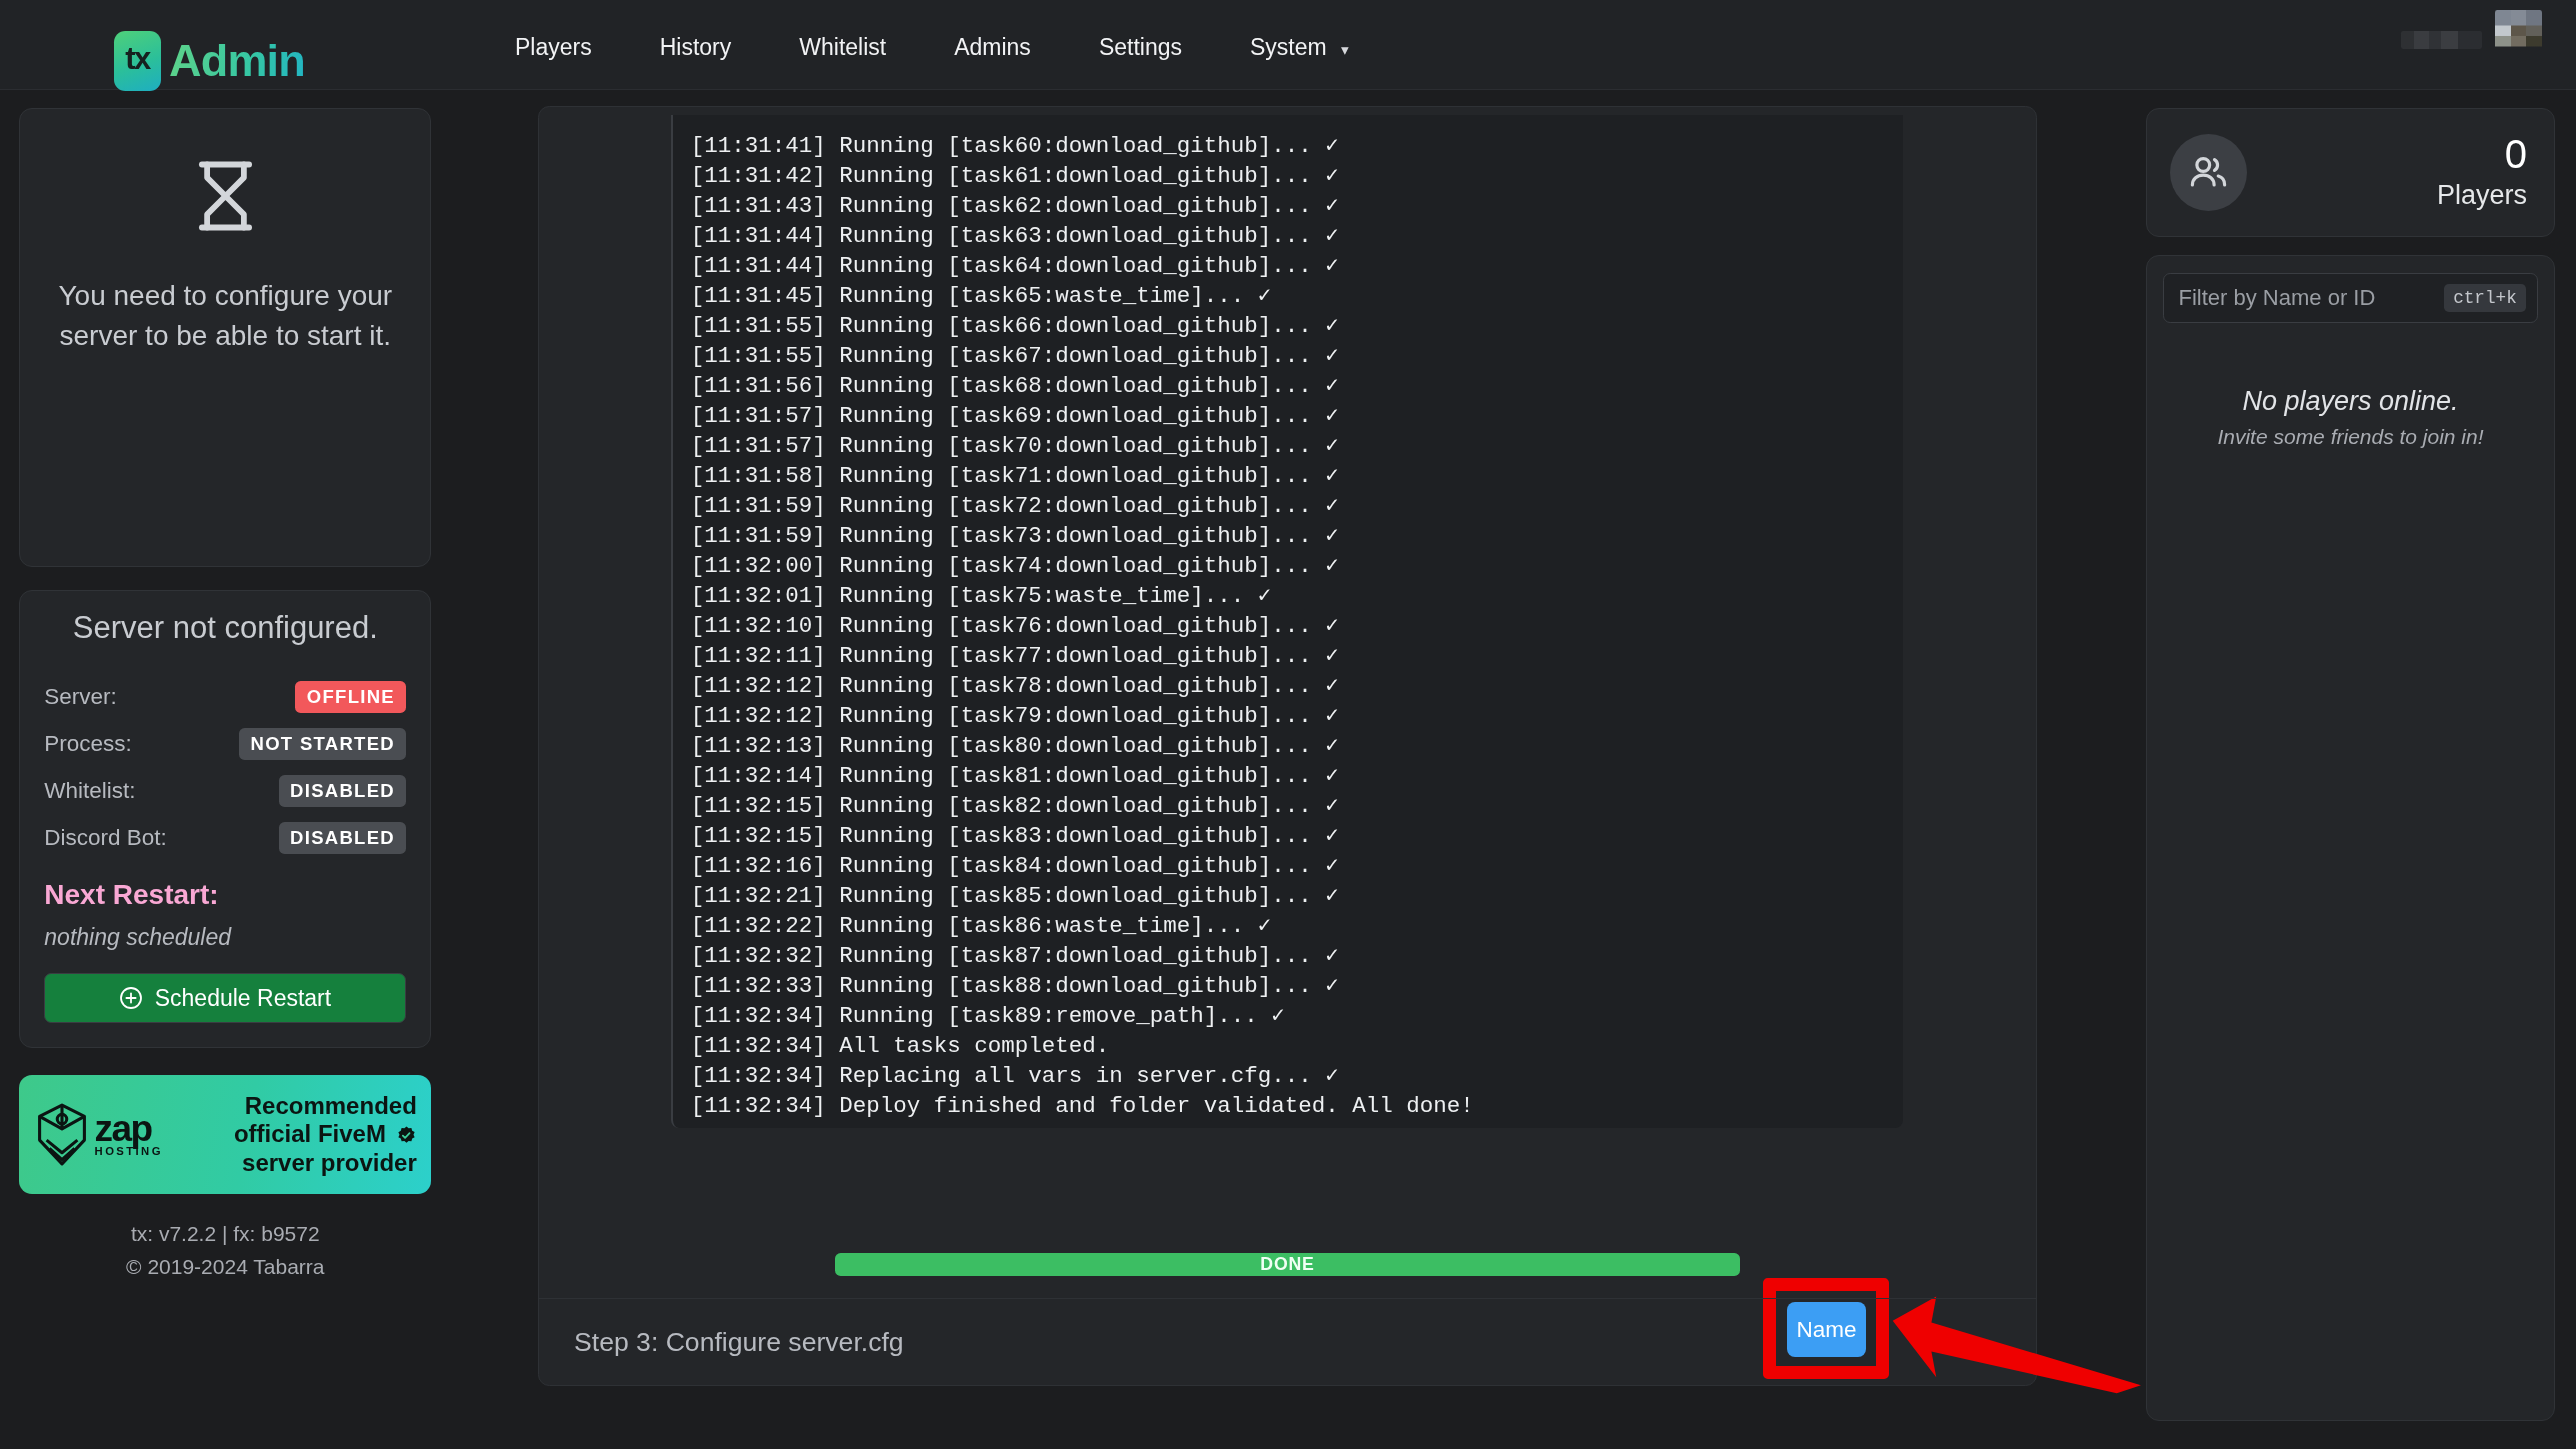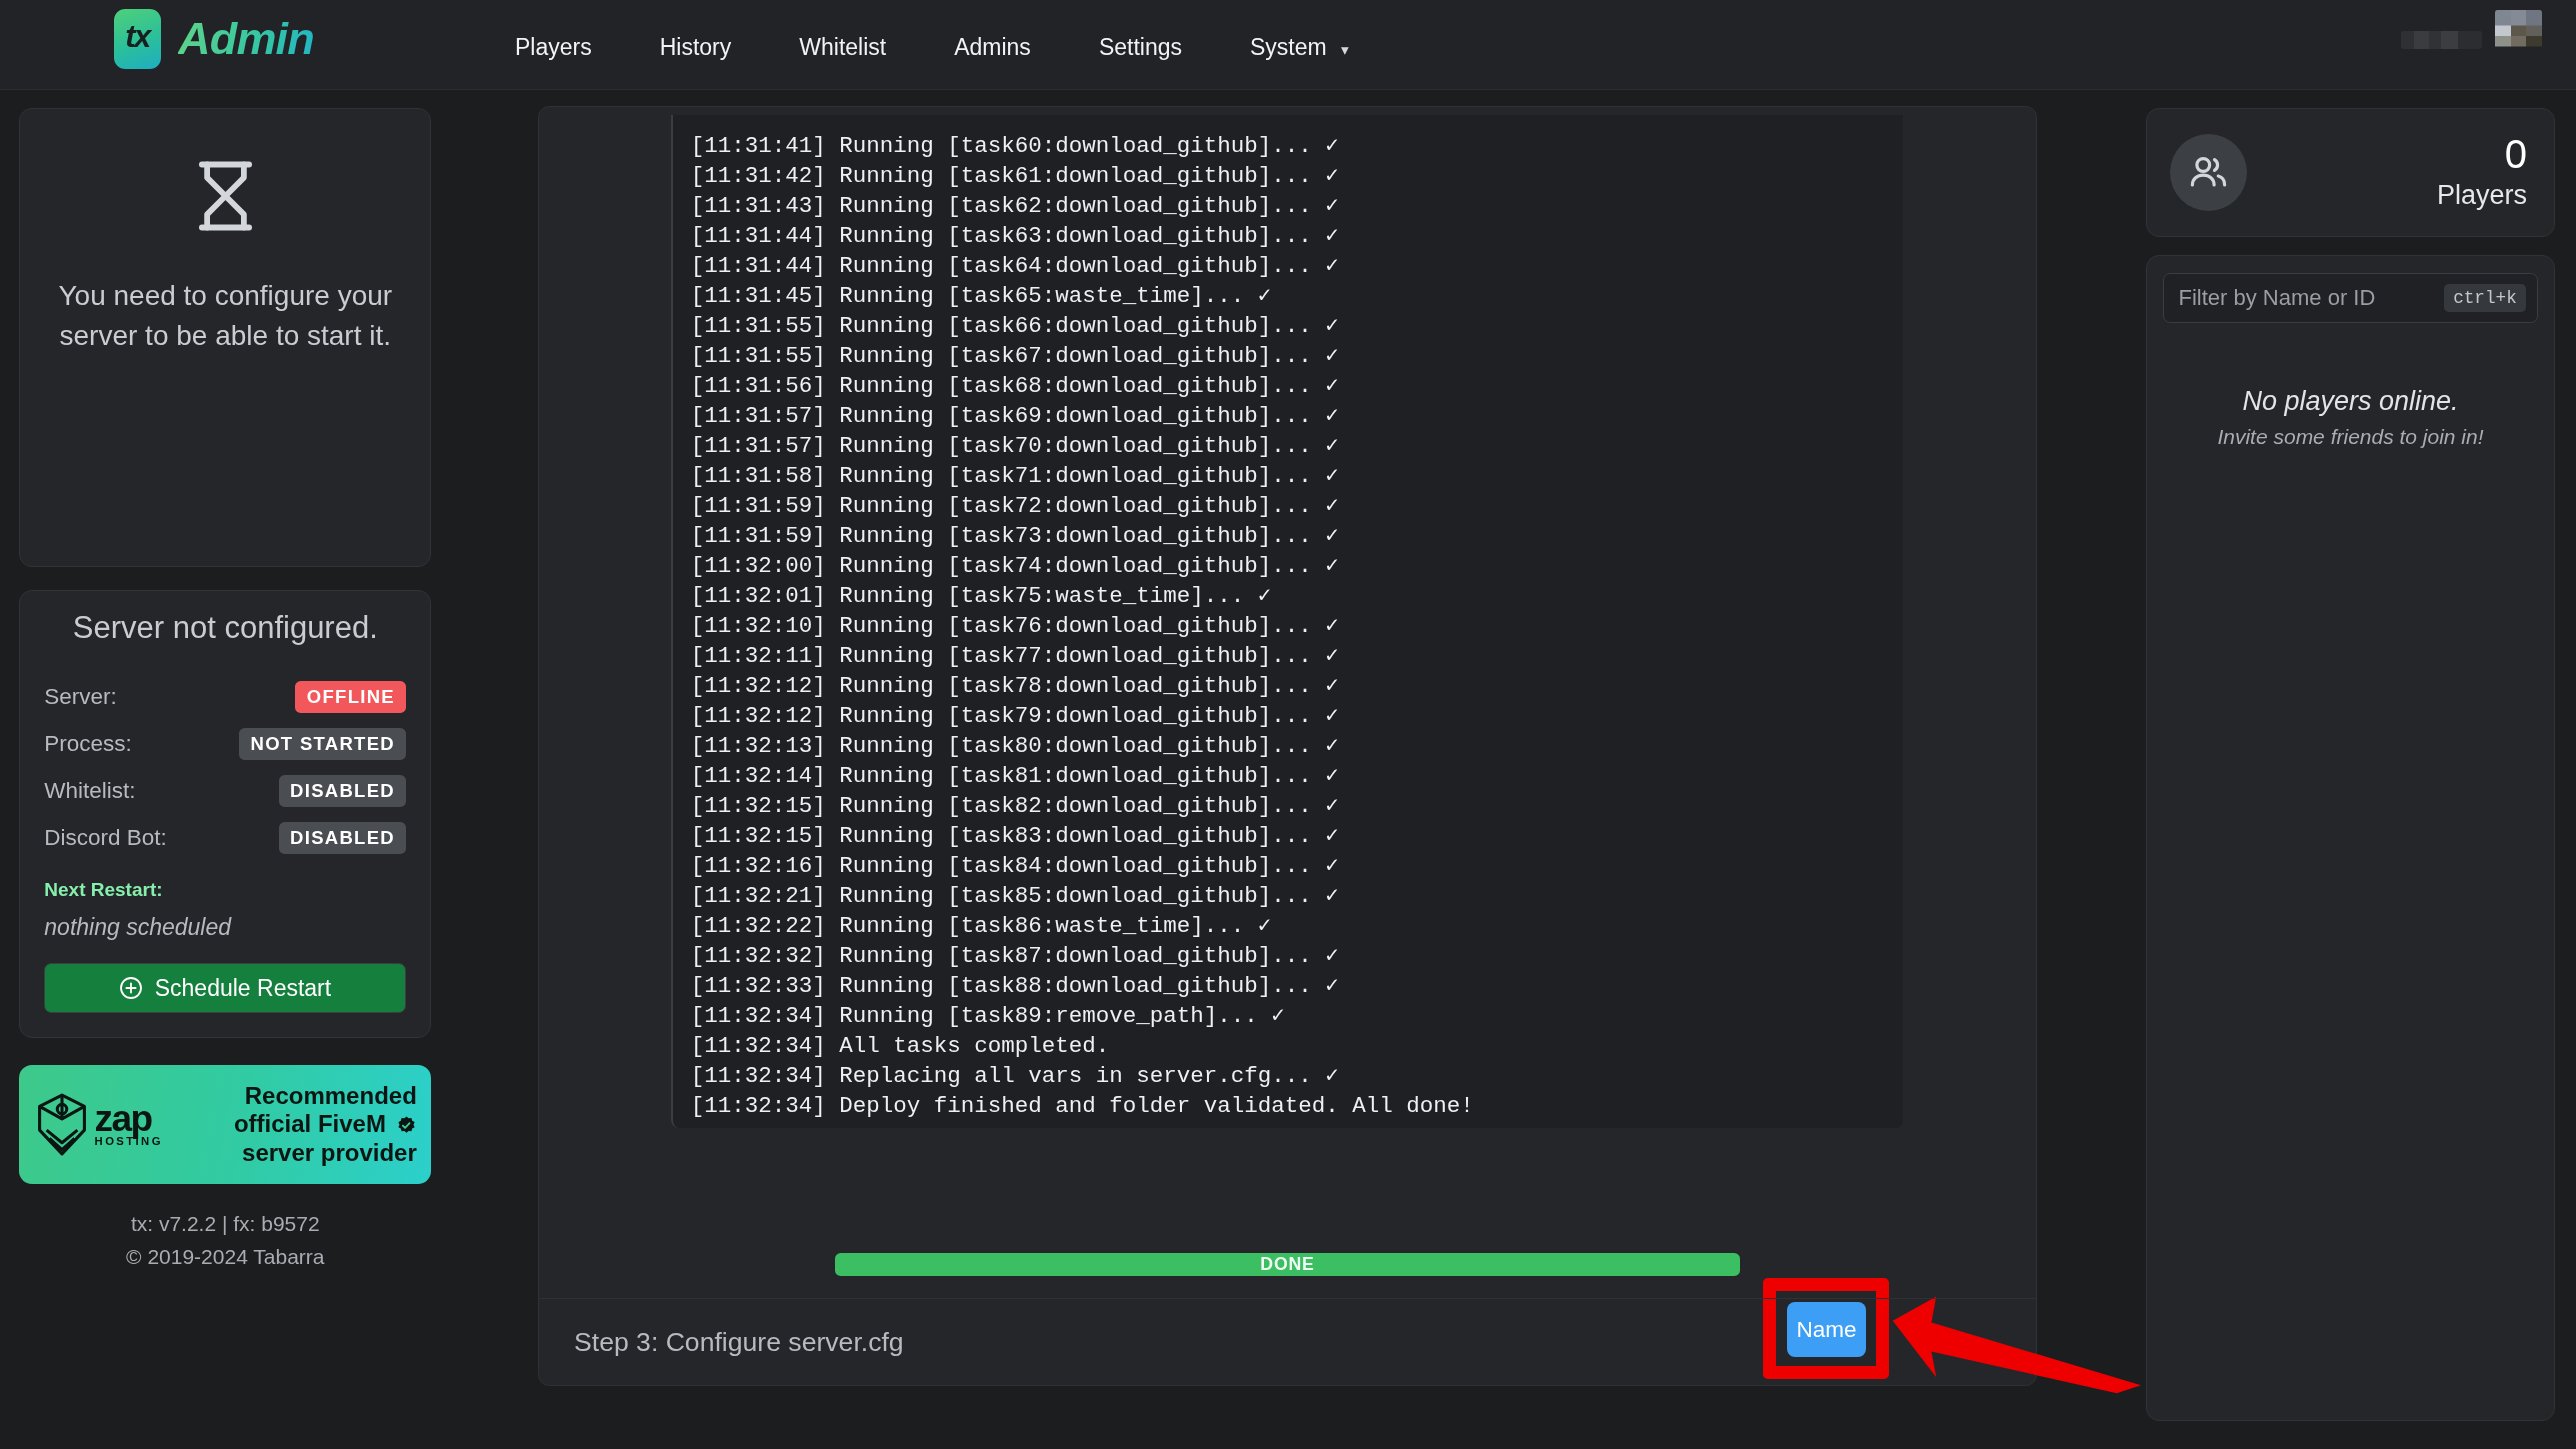--- a/index.html
+++ b/index.html
@@ -11,22 +11,22 @@
   }
   body { position: relative; }
 
   
   #header {
     position: absolute; left: 0; top: 0; width: 2576px; height: 90px;
     background: #212326;
     border-bottom: 1.6px solid #2b2d31;
   }
   #brand {
-    position: absolute; left: 114px; top: 9px;
-    display: flex; align-items: center; gap: 17px; font-style: italic;
+    position: absolute; left: 114px; top: 31px;
+    display: flex; align-items: center; gap: 8px;
   }
   #brand-mark {
     width: 47px; height: 60px; border-radius: 11.3px;
     background: linear-gradient(160deg, #4fd07a 0%, #2bbf9a 55%, #1eaec2 100%);
     position: relative;
   }
   #brand-mark .tx {
     position: absolute; left: 0; top: 0; width: 100%; height: 100%;
     display: flex; align-items: center; justify-content: center;
     font-size: 31px; font-weight: 700; color: #16201f;
@@ -93,21 +93,21 @@
     margin-bottom: 13px; height: 34px;
   }
   .status-label { font-size: 22.5px; color: #b7bac0; }
   .badge {
     font-size: 18.5px; font-weight: 700; letter-spacing: 1.3px;
     padding: 4.8px 11.3px; border-radius: 5.6px; color: #fff;
   }
   .badge.danger { background: #f2585b; color: #fff; }
   .badge.muted  { background: #4a4d52; color: #fff; }
   #next-restart-title {
-    margin-top: 24px; font-size: 19px; font-weight: 700; color: #86efac;
+    margin-top: 24px; font-size: 28px; font-weight: 700; color: #f9a8d4;
   }
   #next-restart-value {
     margin-top: 13px; font-size: 23px; font-style: italic; color: #b7bac0;
   }
   #schedule-btn {
     margin-top: 22.5px; width: 100%; height: 50px;
     display: flex; align-items: center; justify-content: center; gap: 11.3px;
     border: 0.8px solid #3a3d42; border-radius: 7.2px; background: #15803d;
     color: #fff; font-size: 23px; cursor: pointer;
   }

